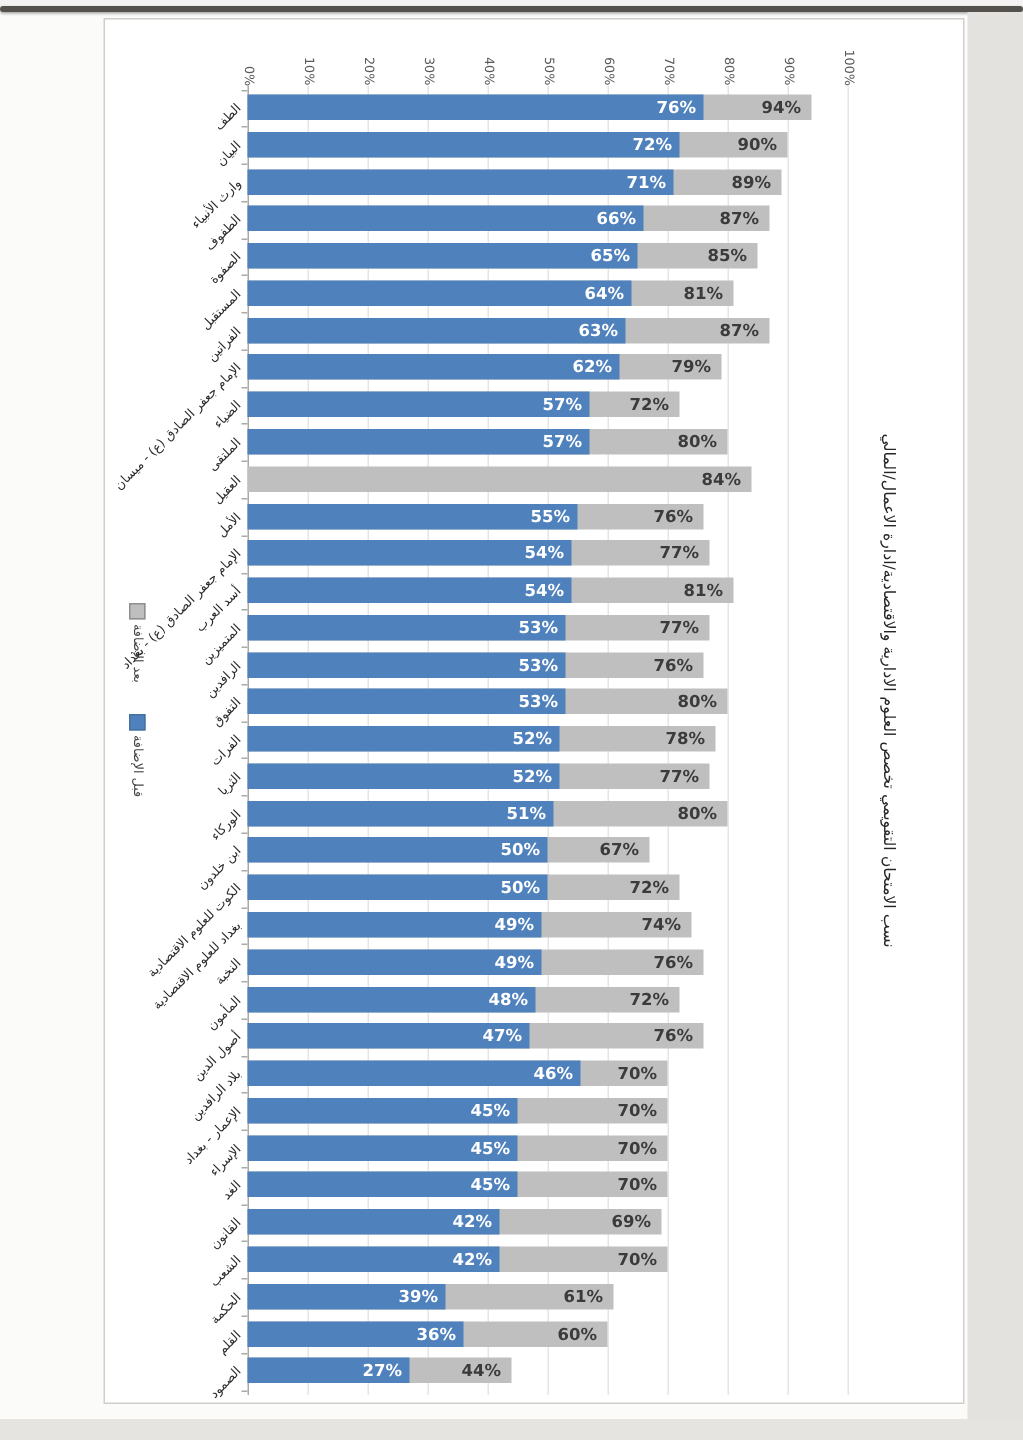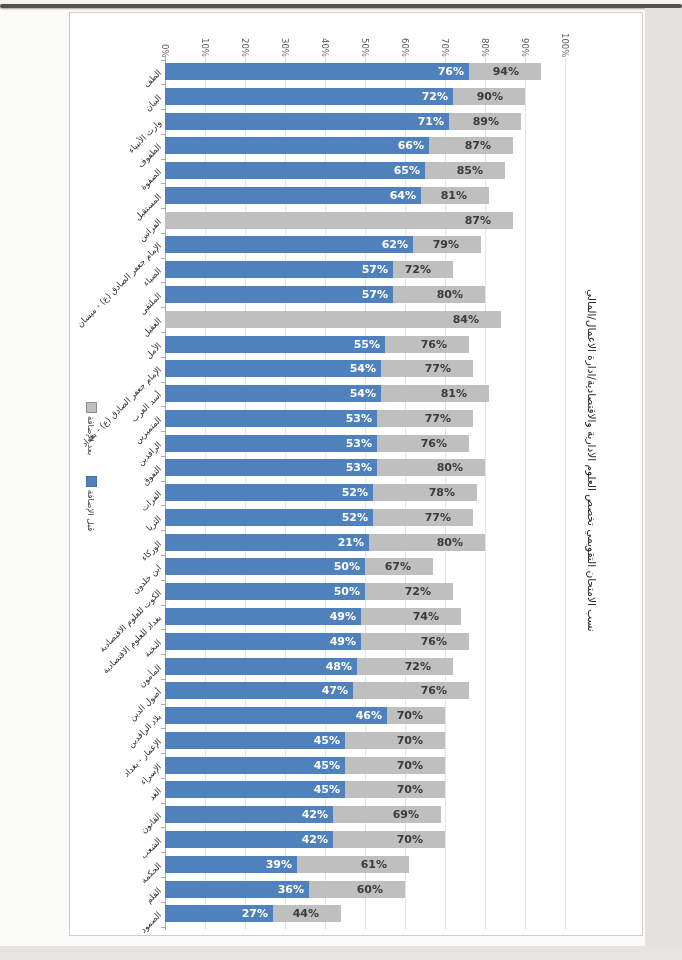--- a/index.html
+++ b/index.html
@@ -20,21 +20,21 @@
   .axis-line{position:absolute;left:165px;top:57px;width:1px;height:873px;background:#aaaaa8;}
   .tick{position:absolute;left:161px;width:4px;height:1px;background:#aaaaa8;}
 
   .xlab{position:absolute;top:12px;height:45px;width:16px;display:flex;flex-direction:column;justify-content:flex-end;align-items:center;}
   .xlab span{writing-mode:vertical-rl;font-size:8.5px;color:#5a5a5a;white-space:nowrap;}
 
   .bar-after{position:absolute;height:17px;background:#bfbfbf;}
   .bar-before{position:absolute;height:17px;background:#4f81bd;}
   .vlab{position:absolute;right:5px;top:0;font-size:11px;font-weight:700;line-height:17px;white-space:nowrap;}
   .vlab-before{color:#ffffff;}
-  .vlab-after{color:#3b3b3b;right:22px;}
+  .vlab-after{color:#3b3b3b;right:7px;}
 
   .cat{position:absolute;width:130px;height:11px;line-height:11px;text-align:right;font-size:8.5px;color:#2b2b2b;white-space:nowrap;transform:rotate(-45deg);transform-origin:100% 50%;}
 
   .legend-item{position:absolute;width:18px;display:flex;flex-direction:column;align-items:center;gap:3px;}
   .swatch{width:9px;height:9px;}
   .swatch-after{background:#bfbfbf;border:1px solid #8f8f8f;}
   .swatch-before{background:#4f81bd;border:1px solid #44719f;}
   .legend-text{writing-mode:vertical-rl;font-size:8.5px;color:#474747;white-space:nowrap;}
 
   .chart-title{position:absolute;left:582px;top:240px;width:20px;height:440px;display:flex;flex-direction:column;justify-content:center;align-items:center;}
@@ -180,20 +180,23 @@
     <div class="bar-after" style="left: 165px; top: 186.865px; width: 324px;">
       <span class="vlab vlab-after">81%</span>
     </div>
     <div class="bar-before" style="left: 165px; top: 186.865px; width: 256px;">
       <span class="vlab vlab-before">64%</span>
     </div>
     <div class="cat" style="left: 30px; top: 189.865px;">المستقبل</div>
     <div class="bar-after" style="left: 165px; top: 211.638px; width: 348px;">
       <span class="vlab vlab-after">87%</span>
     </div>
+    <div class="bar-before" style="left: 165px; top: 211.638px; width: 252px;">
+      <span class="vlab vlab-before">63%</span>
+    </div>
     <div class="cat" style="left: 30px; top: 214.638px;">الفراتين</div>
     <div class="bar-after" style="left: 165px; top: 236.411px; width: 316px;">
       <span class="vlab vlab-after">79%</span>
     </div>
     <div class="bar-before" style="left: 165px; top: 236.411px; width: 248px;">
       <span class="vlab vlab-before">62%</span>
     </div>
     <div class="cat" style="left: 30px; top: 239.411px;">الإمام جعفر الصادق (ع) - ميسان</div>
     <div class="bar-after" style="left: 165px; top: 261.184px; width: 288px;">
       <span class="vlab vlab-after">72%</span>
@@ -266,21 +269,21 @@
       <span class="vlab vlab-after">77%</span>
     </div>
     <div class="bar-before" style="left: 165px; top: 508.914px; width: 208px;">
       <span class="vlab vlab-before">52%</span>
     </div>
     <div class="cat" style="left: 30px; top: 511.914px;">الثريا</div>
     <div class="bar-after" style="left: 165px; top: 533.687px; width: 320px;">
       <span class="vlab vlab-after">80%</span>
     </div>
     <div class="bar-before" style="left: 165px; top: 533.687px; width: 204px;">
-      <span class="vlab vlab-before">21%</span>
+      <span class="vlab vlab-before">51%</span>
     </div>
     <div class="cat" style="left: 30px; top: 536.687px;">الوركاء</div>
     <div class="bar-after" style="left: 165px; top: 558.46px; width: 268px;">
       <span class="vlab vlab-after">67%</span>
     </div>
     <div class="bar-before" style="left: 165px; top: 558.46px; width: 200px;">
       <span class="vlab vlab-before">50%</span>
     </div>
     <div class="cat" style="left: 30px; top: 561.46px;">ابن خلدون</div>
     <div class="bar-after" style="left: 165px; top: 583.233px; width: 288px;">

